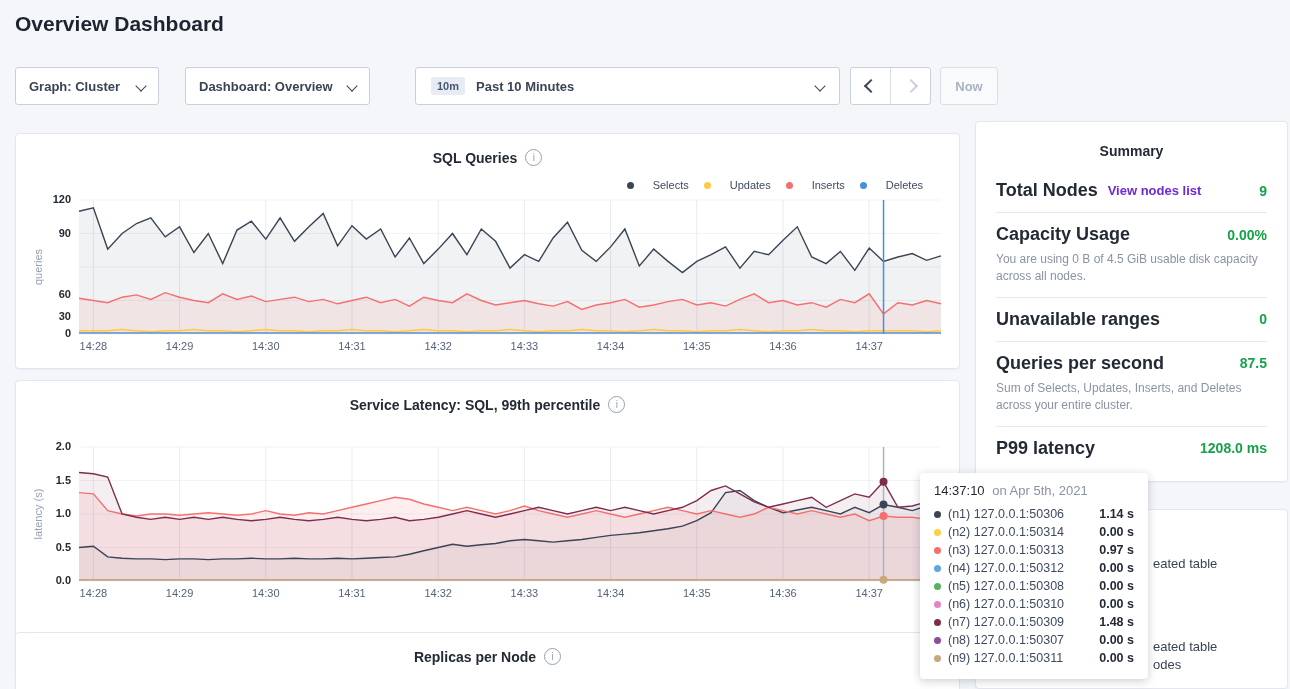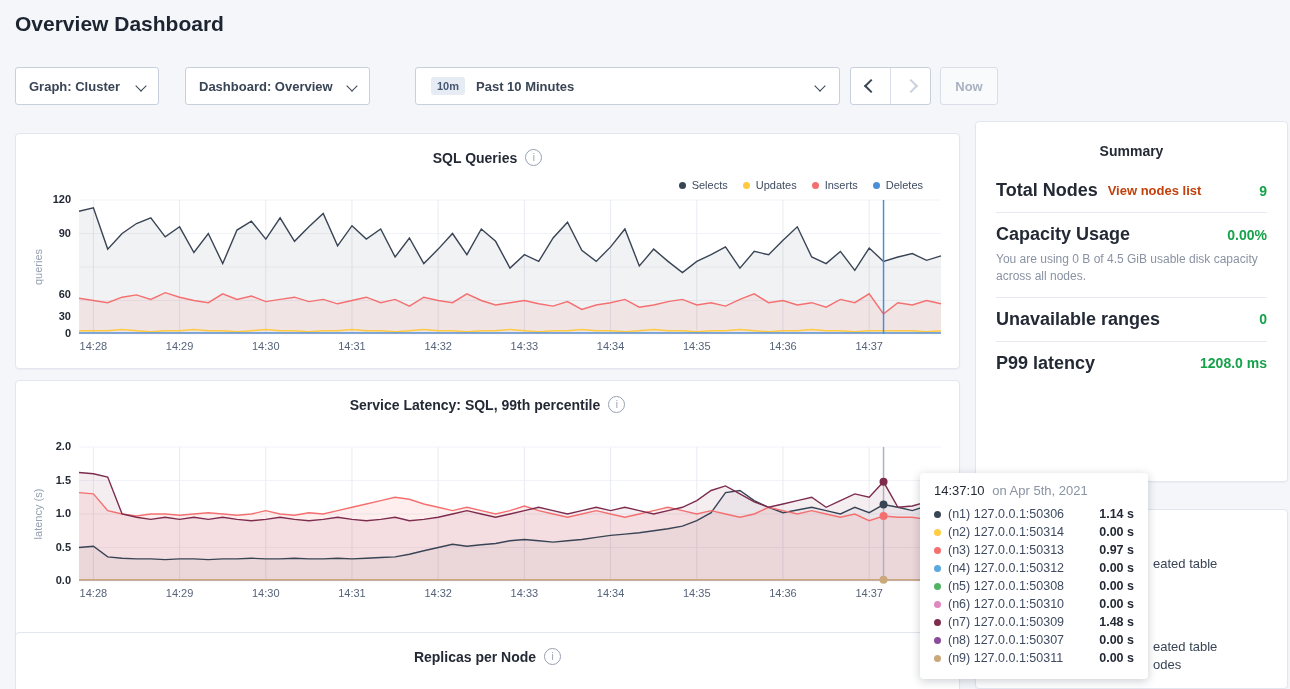--- a/index.html
+++ b/index.html
@@ -31,38 +31,38 @@
   #lat-panel{left:15px;top:380px;width:945px;height:292px;}
   #rep-panel{left:15px;top:632px;width:945px;height:90px;}
   #summary-panel{left:975px;top:121px;width:313px;height:361px;padding:14px 20px;}
   #events-panel{left:975px;top:509px;width:313px;height:180px;z-index:10;}
 
   .chart-head{position:absolute;top:15px;left:0;right:0;display:flex;justify-content:center;align-items:center;gap:8px;}
   .chart-title{font-size:14px;font-weight:700;color:#242a35;}
   .info-icon{width:15px;height:15px;border:1px solid #97a1b2;border-radius:50%;color:#97a1b2;font-size:10px;
              display:inline-flex;align-items:center;justify-content:center;cursor:pointer;flex:none;}
   .legend{position:absolute;top:45px;right:36px;display:flex;gap:15px;align-items:center;}
-  .lg-item{display:flex;align-items:center;gap:6px;font-size:11px;color:#3f4b60;cursor:pointer;}
+  .lg-item{display:flex;align-items:center;gap:19px;font-size:11px;color:#3f4b60;cursor:pointer;}
   .lg-dot{width:7px;height:7px;border-radius:50%;}
 
   .plot{position:absolute;left:63px;top:66px;overflow:visible;}
   .yticks{position:absolute;left:0;top:66px;width:55px;height:134px;}
   .yticks span{position:absolute;right:0;font-size:11px;font-weight:700;color:#242a35;}
   .xticks{position:absolute;left:63px;top:206px;width:862px;height:14px;}
   .xticks span{position:absolute;transform:translateX(-50%);font-size:11px;color:#56637a;white-space:nowrap;}
   .axis-unit{position:absolute;left:14px;top:66px;height:134px;width:16px;display:flex;align-items:center;justify-content:center;}
   .axis-unit span{transform:rotate(-90deg);font-size:11px;color:#95a0b1;white-space:nowrap;}
 
   .sum-title{text-align:center;font-size:14px;font-weight:700;margin:7px 0 10px;}
   .sum-block{border-bottom:1px solid #e6eaf0;padding:11px 0;}
   .sum-block.last{border-bottom:none;}
   .sum-head{display:flex;align-items:center;}
   .sum-label{font-size:18px;font-weight:700;color:#242a35;}
   .sum-value{margin-left:auto;font-size:14px;font-weight:700;color:#16a24a;}
-  .sum-link{font-size:13px;font-weight:700;color:#c2410c;margin-left:10px;cursor:pointer;text-decoration:none;}
+  .sum-link{font-size:13px;font-weight:700;color:#6d28d9;margin-left:10px;cursor:pointer;text-decoration:none;}
   .sum-desc{font-size:12px;color:#8a93a3;line-height:1.45;margin-top:6px;}
 
   #chart-tooltip{position:absolute;left:920px;top:473px;width:228px;background:#fff;border-radius:4px;
                  box-shadow:0 2px 10px rgba(20,30,50,.22);padding:10px 14px 12px;z-index:50;box-sizing:border-box;}
   .tt-head{font-size:13px;color:#242a35;margin-bottom:7px;}
   .tt-head .dt{color:#8a93a3;margin-left:4px;}
   .tt-row{display:flex;align-items:center;height:18px;font-size:12.5px;color:#3f4b60;}
   .tt-dot{width:7px;height:7px;border-radius:50%;margin-right:7px;flex:none;}
   .tt-val{margin-left:auto;font-weight:700;color:#242a35;}
 
@@ -264,20 +264,27 @@
       <div class="sum-desc">You are using 0 B of 4.5 GiB usable disk capacity across all nodes.</div>
     </div>
 
     <div class="sum-block">
       <div class="sum-head">
         <span class="sum-label">Unavailable ranges</span>
         <span class="sum-value">0</span>
       </div>
     </div>
 
+    <div class="sum-block">
+      <div class="sum-head">
+        <span class="sum-label">Queries per second</span>
+        <span class="sum-value">87.5</span>
+      </div>
+      <div class="sum-desc">Sum of Selects, Updates, Inserts, and Deletes across your entire cluster.</div>
+    </div>
 
     <div class="sum-block last">
       <div class="sum-head">
         <span class="sum-label">P99 latency</span>
         <span class="sum-value">1208.0 ms</span>
       </div>
     </div>
   </div>
 
   <div class="card" id="events-panel">

